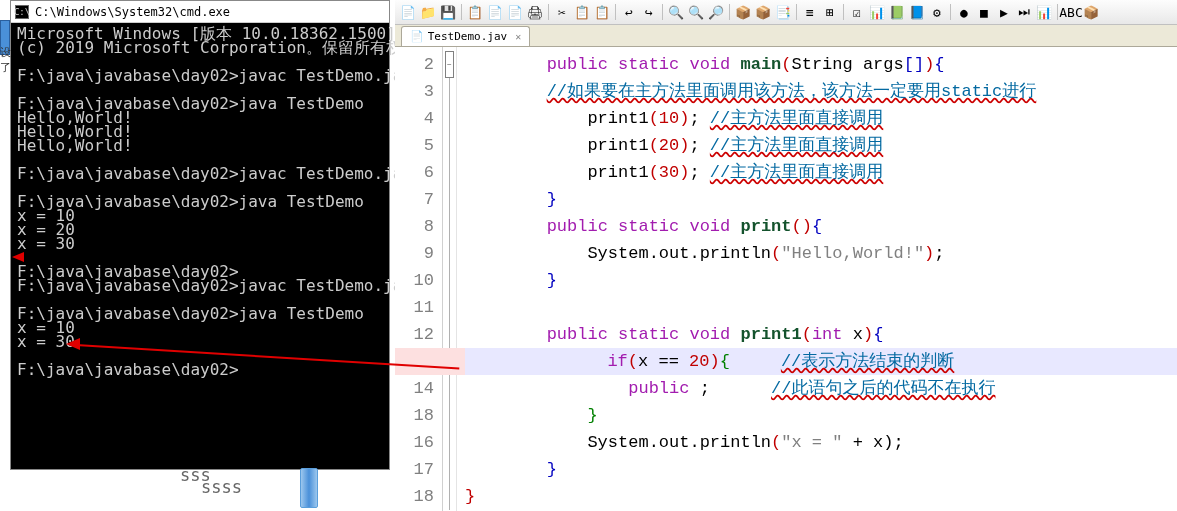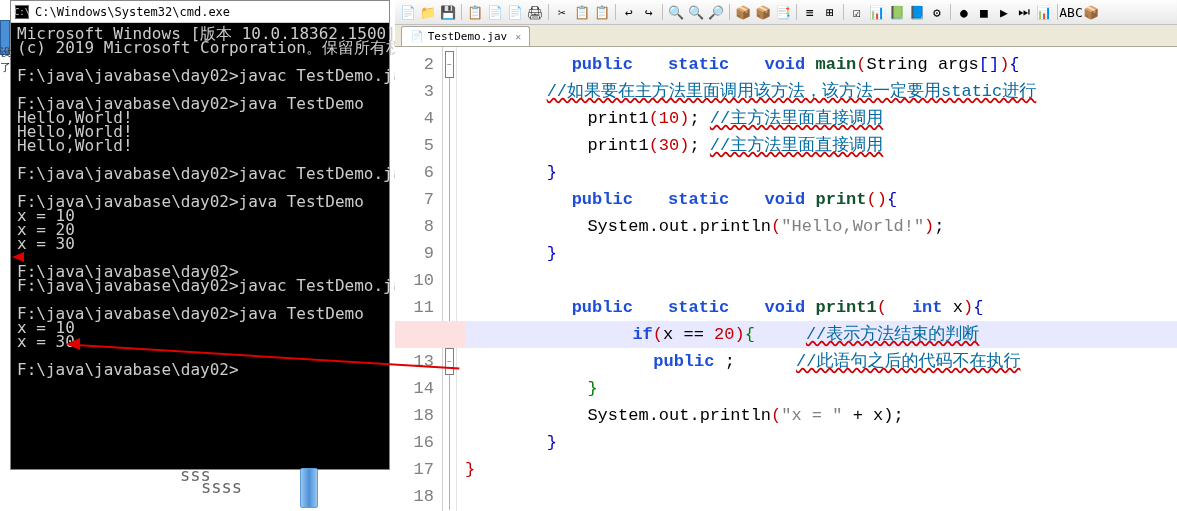--- a/index.html
+++ b/index.html
@@ -35,21 +35,21 @@
 .gutter div { height:27px; line-height:27px; padding-right:8px; }
 .fold-col { width:14px; background:#fff; border-right:1px solid #e4e4e4; padding-top:4px; }
 .fold-col div { height:27px; display:flex; align-items:center; justify-content:center; }
 .fold-line { width:1px; height:27px; background:#b0b0b0; margin:0 auto; }
 .fold-box { width:9px; height:9px; border:1px solid #808080; background:#fff; font-size:8px; line-height:7px; text-align:center; color:#606060; }
 .code-lines { flex:1; padding-top:4px; padding-left:8px; }
 .code-lines .ln { height:27px; line-height:27px; white-space:pre; }
 .ln.hl { background:#e8e8ff; position:relative;padding-left:20px; }
 .ln.hl::before { content:""; position:absolute; left:-70px; top:0; width:70px; height:27px; background:#fde0e0; }
 
-.kw { color:#1d4ed8; font-weight:bold;margin-left:25px; }
+.kw { color:#a21caf; font-weight:normal; }
 .cm-red { color:#0369a1; text-decoration:underline wavy #c00;text-align:right; }
 .str { color:#808080; }
 .num { color:#c00000; }
 .fn { color:#14532d;font-weight:bold; }
 .paren1{ color:#c00000; }
 .paren2{ color:#0000c0; }
 .paren3{ color:#008000; }
 
 
 .arrow { position:absolute; pointer-events:none; z-index:50; }
@@ -224,20 +224,21 @@
           <div class="fold-line"></div>
         </div>
         <div>
           <div class="fold-line"></div>
         </div>
       </div>
     <div class="code-lines">
       <div class="ln"><span>        </span><span class="kw">public</span> <span class="kw">static</span> <span class="kw">void</span> <span class="fn">main</span><span class="paren1">(</span>String args<span class="paren2">[</span><span class="paren2">]</span><span class="paren1">)</span><span class="paren2">{</span></div>
       <div class="ln"><span>        </span><span class="cm-red">//如果要在主方法里面调用该方法，该方法一定要用static进行</span></div>
       <div class="ln"><span>            </span><span>print1</span><span class="paren1">(</span><span class="num">10</span><span class="paren1">)</span>; <span class="cm-red">//主方法里面直接调用</span></div>
+      <div class="ln"><span>            </span><span>print1</span><span class="paren1">(</span><span class="num">20</span><span class="paren1">)</span>; <span class="cm-red">//主方法里面直接调用</span></div>
       <div class="ln"><span>            </span><span>print1</span><span class="paren1">(</span><span class="num">30</span><span class="paren1">)</span>; <span class="cm-red">//主方法里面直接调用</span></div>
       <div class="ln"><span>        </span><span class="paren2">}</span></div>
       <div class="ln"><span>        </span><span class="kw">public</span> <span class="kw">static</span> <span class="kw">void</span> <span class="fn">print</span><span class="paren1">(</span><span class="paren1">)</span><span class="paren2">{</span></div>
       <div class="ln"><span>            </span><span>System.out.println</span><span class="paren1">(</span><span class="str">"Hello,World!"</span><span class="paren1">)</span>;</div>
       <div class="ln"><span>        </span><span class="paren2">}</span></div>
       <div class="ln"></div>
       <div class="ln"><span>        </span><span class="kw">public</span> <span class="kw">static</span> <span class="kw">void</span> <span class="fn">print1</span><span class="paren1">(</span><span class="kw">int</span> x<span class="paren1">)</span><span class="paren2">{</span></div>
       <div class="ln hl"><span>            </span><span class="kw">if</span><span class="paren1">(</span>x == <span class="num">20</span><span class="paren1">)</span><span class="paren3">{</span>     <span class="cm-red">//表示方法结束的判断</span></div>
       <div class="ln"><span>                </span><span class="kw">public</span><span> ;</span>      <span class="cm-red">//此语句之后的代码不在执行</span></div>
       <div class="ln"><span>            </span><span class="paren3">}</span></div>

